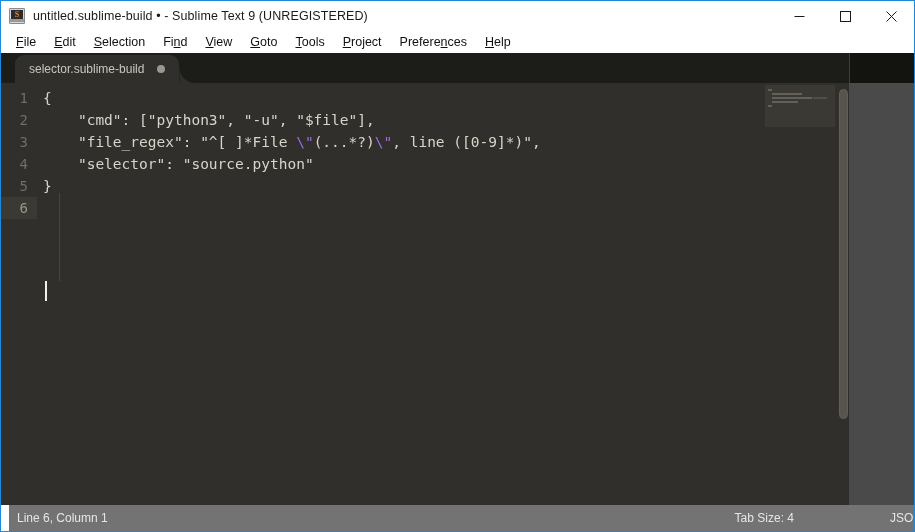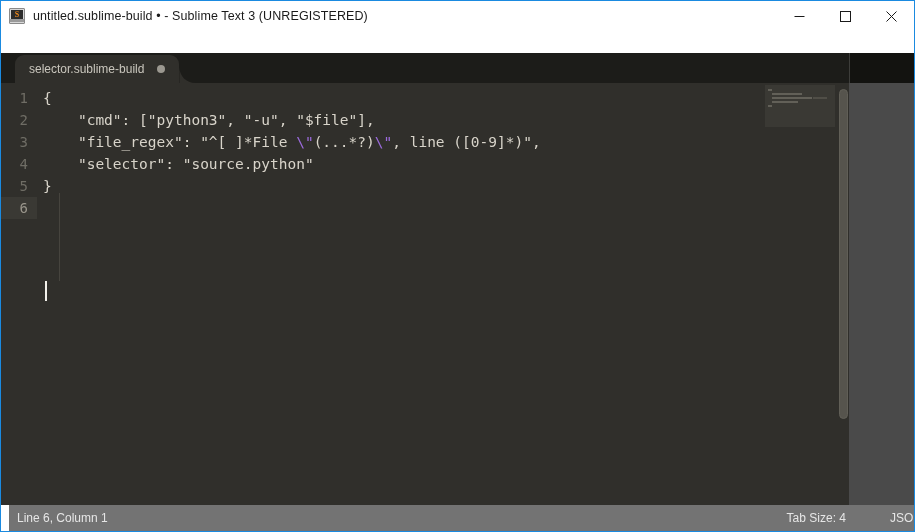--- a/index.html
+++ b/index.html
@@ -238,56 +238,68 @@
     margin-left: 8px; white-space: nowrap;
   }
   .status-right {
     margin-left: auto;
     display: flex; align-items: center;
   }
   .status-item {
     font-size: 12px; color: #e6e6e6;
     white-space: nowrap;
   }
-  .status-tabsize { margin-right: 44px; text-align: right; }
+  .status-tabsize { margin-right: 96px; text-align: right; }
   .status-syntax { }
 </style>
 </head>
 <body>
 
 <div id="app">
 
   <div class="titlebar">
     <div class="app-icon">
       <div class="base"></div>
       <div class="screen">
           <span class="s-glyph">S</span>
         </div>
     </div>
-    <div class="title-text">untitled.sublime-build • - Sublime Text 3 (UNREGISTERED)</div>
+    <div class="title-text">untitled.sublime-build • - Sublime Text 9 (UNREGISTERED)</div>
     <div class="winbuttons">
       <div class="winbtn">
         <svg width="11" height="11" viewBox="0 0 11 11" aria-hidden="true">
           <line x1="0.5" y1="5.5" x2="10.5" y2="5.5" stroke="#1a1a1a" stroke-width="1"></line>
         </svg>
       </div>
       <div class="winbtn">
         <svg width="11" height="11" viewBox="0 0 11 11" aria-hidden="true">
           <rect x="0.5" y="0.5" width="10" height="10" fill="none" stroke="#1a1a1a" stroke-width="1"></rect>
         </svg>
       </div>
       <div class="winbtn">
         <svg width="11" height="11" viewBox="0 0 11 11" aria-hidden="true">
           <line x1="0.5" y1="0.5" x2="10.5" y2="10.5" stroke="#1a1a1a" stroke-width="1"></line>
           <line x1="10.5" y1="0.5" x2="0.5" y2="10.5" stroke="#1a1a1a" stroke-width="1"></line>
         </svg>
       </div>
     </div>
   </div>
 
+  <div class="menubar" id="menubar">
+      <div class="menuitem"><u>F</u>ile</div>
+      <div class="menuitem"><u>E</u>dit</div>
+      <div class="menuitem"><u>S</u>election</div>
+      <div class="menuitem">Fi<u>n</u>d</div>
+      <div class="menuitem"><u>V</u>iew</div>
+      <div class="menuitem"><u>G</u>oto</div>
+      <div class="menuitem"><u>T</u>ools</div>
+      <div class="menuitem"><u>P</u>roject</div>
+      <div class="menuitem">Prefere<u>n</u>ces</div>
+      <div class="menuitem"><u>H</u>elp</div>
+    </div>
 
   <div class="tabbar">
     <div class="tab">
       <span class="tab-label">selector.sublime-build</span>
       <span class="tab-dot"></span>
     </div>
   </div>
 
   <div class="sidepanel-top"></div>
   <div class="sidepanel-divider"></div>

